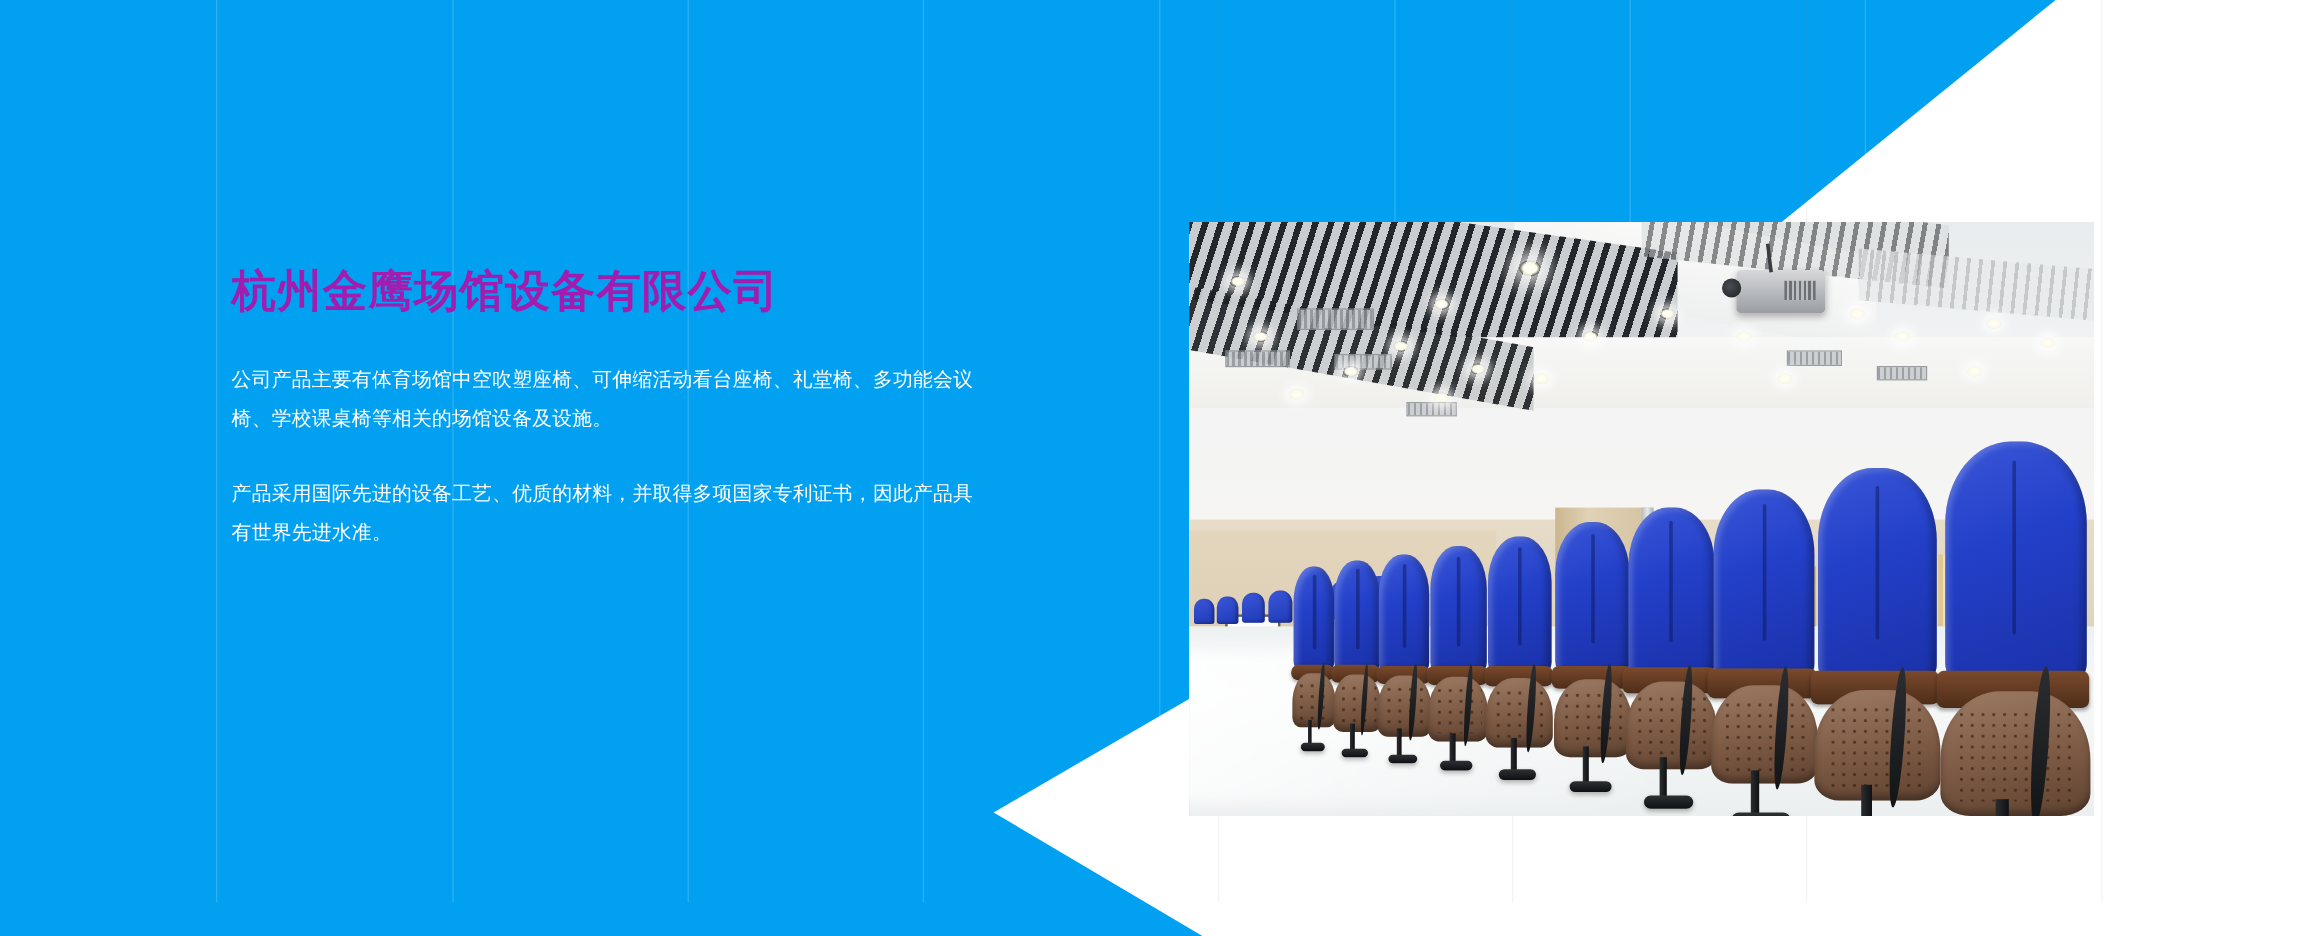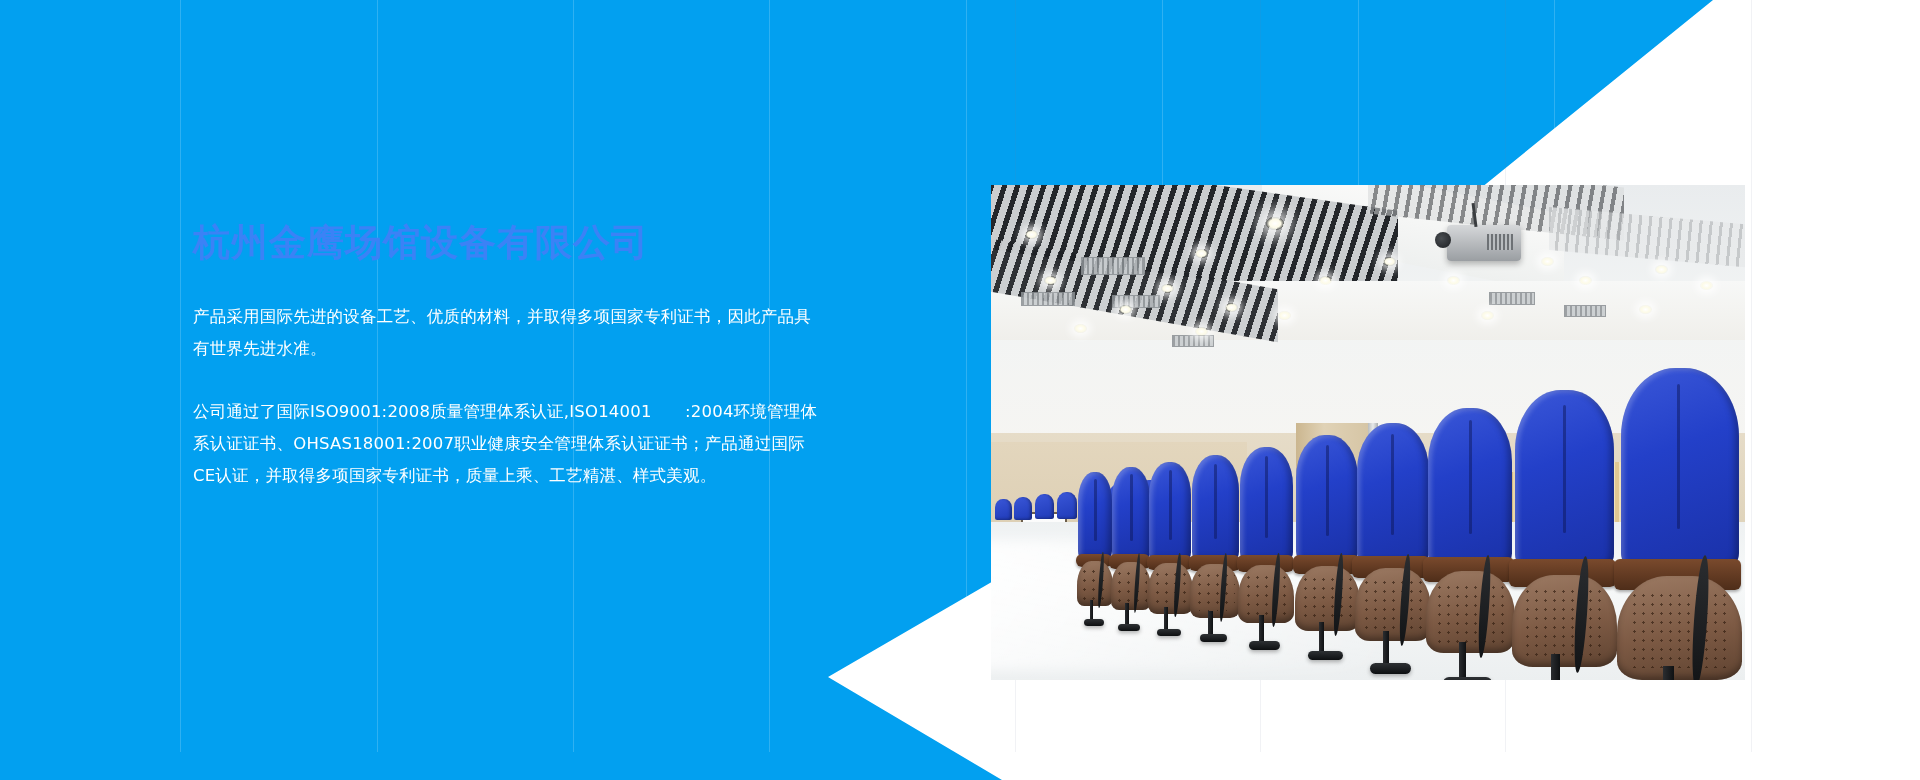--- a/index.html
+++ b/index.html
@@ -58,21 +58,21 @@
     position: absolute;
     left: 193px;
     top: 222px;
     width: 625px;
   }
   .company-title {
     margin: 0 0 38px 0;
     font-family: "DejaVu Serif", "Liberation Serif", serif;
     font-size: 37px;
     font-weight: bold;
-    color: #3b82f6;
+    color: #a21caf;
     letter-spacing: 1px;
     line-height: 1.1;
   }
   .para {
     margin: 0 0 31px 0;
     font-size: 16.5px;
     line-height: 1.95;
     color: #ffffff;
     font-family: "DejaVu Sans", "Liberation Sans", sans-serif;
     letter-spacing: 0.2px;
@@ -382,24 +382,24 @@
   <div class="white-grid">
     <div class="gline dark" style="left:1015px;"></div>
     <div class="gline dark" style="left:1260px;"></div>
     <div class="gline dark" style="left:1505px;"></div>
     <div class="gline dark" style="left:1751px;"></div>
   </div>
 
   <div class="text-col">
     <h1 class="company-title">杭州金鹰场馆设备有限公司</h1>
 
+    <p class="para">公司产品主要有体育场馆中空吹塑座椅、可伸缩活动看台座椅、礼堂椅、多功能会议椅、学校课桌椅等相关的场馆设备及设施。</p>
 
     <p class="para">产品采用国际先进的设备工艺、优质的材料，并取得多项国家专利证书，因此产品具有世界先进水准。</p>
 
-    <p class="para">公司通过了国际ISO9001:2008质量管理体系认证,ISO14001　　:2004环境管理体系认证证书、OHSAS18001:2007职业健康安全管理体系认证证书；产品通过国际CE认证，并取得多项国家专利证书，质量上乘、工艺精湛、样式美观。</p>
   </div>
 
   <div class="photo">
     <div class="photo-inner">
 
       <div class="ceiling">
         <div class="ceil-plane cp1"></div>
         <div class="slat-panel slat-a"></div>
         <div class="slat-panel slat-c"></div>
         <div class="slat-panel slat-d"></div>

